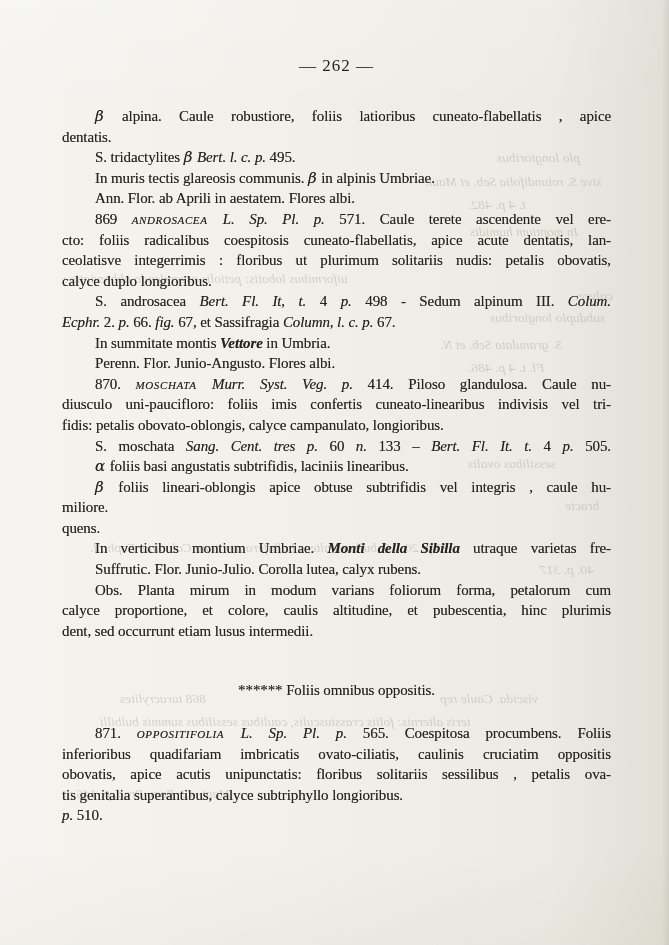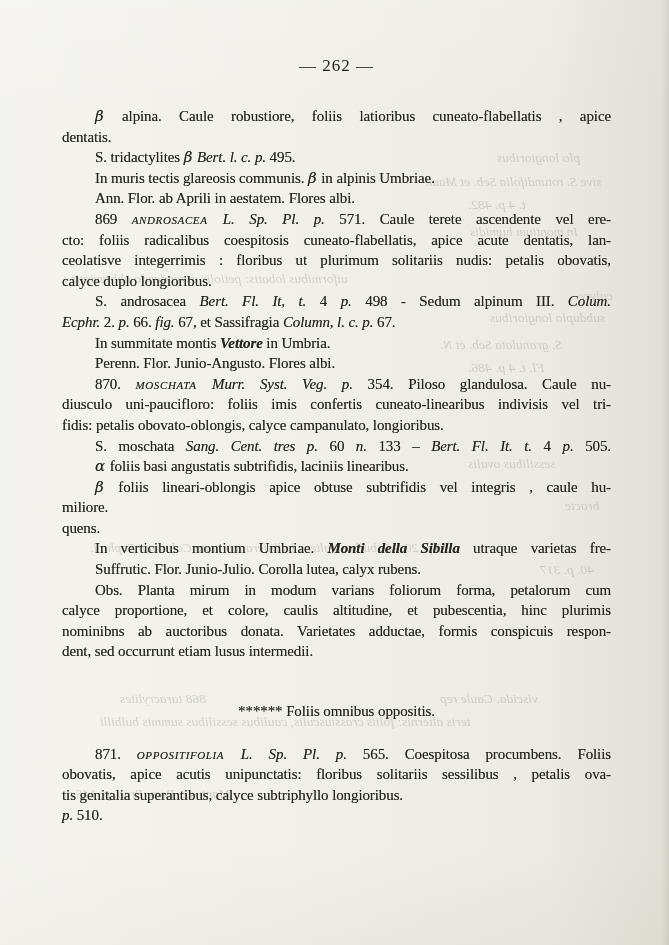--- a/index.html
+++ b/index.html
@@ -129,21 +129,21 @@
         <div class="line just indent"><span class="seg-r">S. androsacea </span><span class="seg-i">Bert. Fl. It, t. </span><span class="seg-r">4 </span><span class="seg-i">p. </span><span class="seg-r">498 - Sedum alpinum III. </span><span class="seg-i">Colum.</span></div>
         <div class="line"><span class="seg-i">Ecphr. </span><span class="seg-r">2. </span><span class="seg-i">p. </span><span class="seg-r">66. </span><span class="seg-i">fig. </span><span class="seg-r">67, et Sassifragia </span><span class="seg-i">Column, l. c. p. </span><span class="seg-r">67.</span></div>
       </div>
       <div class="block">
         <div class="line indent"><span class="seg-r">In summitate montis </span><span class="seg-bi">Vettore </span><span class="seg-r">in Umbria.</span></div>
       </div>
       <div class="block">
         <div class="line indent"><span class="seg-r">Perenn. Flor. Junio-Angusto. Flores albi.</span></div>
       </div>
       <div class="block">
-        <div class="line just indent"><span class="seg-r">870. </span><span class="seg-sc">moschata </span><span class="seg-i">Murr. Syst. Veg. p. </span><span class="seg-r">354. Piloso glandulosa. Caule nu-</span></div>
+        <div class="line just indent"><span class="seg-r">870. </span><span class="seg-sc">moschata </span><span class="seg-i">Murr. Syst. Veg. p. </span><span class="seg-r">414. Piloso glandulosa. Caule nu-</span></div>
         <div class="line just"><span class="seg-r">diusculo uni-paucifloro: foliis imis confertis cuneato-linearibus indivisis vel tri-</span></div>
         <div class="line"><span class="seg-r">fidis: petalis obovato-oblongis, calyce campanulato, longioribus.</span></div>
       </div>
       <div class="block">
         <div class="line just indent"><span class="seg-r">S. moschata </span><span class="seg-i">Sang. Cent. tres p. </span><span class="seg-r">60 </span><span class="seg-i">n. </span><span class="seg-r">133 – </span><span class="seg-i">Bert. Fl. It. t. </span><span class="seg-r">4 </span><span class="seg-i">p. </span><span class="seg-r">505.</span></div>
       </div>
       <div class="block">
         <div class="line indent"><span class="seg-g">α </span><span class="seg-r">foliis basi angustatis subtrifidis, laciniis linearibus.</span></div>
       </div>
       <div class="block">
@@ -153,28 +153,28 @@
       <div class="block">
         <div class="line"><span class="seg-r">quens.</span></div>
         <div class="line just indent"><span class="seg-r">In verticibus montium Umbriae. </span><span class="seg-bi">Monti della Sibilla </span><span class="seg-r">utraque varietas fre-</span></div>
       </div>
       <div class="block">
         <div class="line indent"><span class="seg-r">Suffrutic. Flor. Junio-Julio. Corolla lutea, calyx rubens.</span></div>
       </div>
       <div class="block">
         <div class="line just indent"><span class="seg-r">Obs. Planta mirum in modum varians foliorum forma, petalorum cum</span></div>
         <div class="line just"><span class="seg-r">calyce proportione, et colore, caulis altitudine, et pubescentia, hinc plurimis</span></div>
-        <div class="line just"><span class="seg-r">nominibns ab auctoribus donata. Varietates adductae, formis conspicuis respon-</span></div>
         <div class="line"><span class="seg-r">dent, sed occurrunt etiam lusus intermedii.</span></div>
       </div>
       <div class="block center-block">
         <div class="line"><span class="seg-r">****** Foliis omnibus oppositis.</span></div>
       </div>
       <div class="block">
         <div class="line just indent"><span class="seg-r">871. </span><span class="seg-sc">oppositifolia </span><span class="seg-i">L. Sp. Pl. p. </span><span class="seg-r">565. Coespitosa procumbens. Foliis</span></div>
+        <div class="line just"><span class="seg-r">inferioribus quadifariam imbricatis ovato-ciliatis, caulinis cruciatim oppositis</span></div>
         <div class="line just"><span class="seg-r">obovatis, apice acutis unipunctatis: floribus solitariis sessilibus , petalis ova-</span></div>
         <div class="line"><span class="seg-r">tis genitalia superantibus, calyce subtriphyllo longioribus.</span></div>
       </div>
       <div class="block">
         <div class="line"><span class="seg-i">p. </span><span class="seg-r">510.</span></div>
       </div>
     </div>
 </div>
 
 </body></html>

